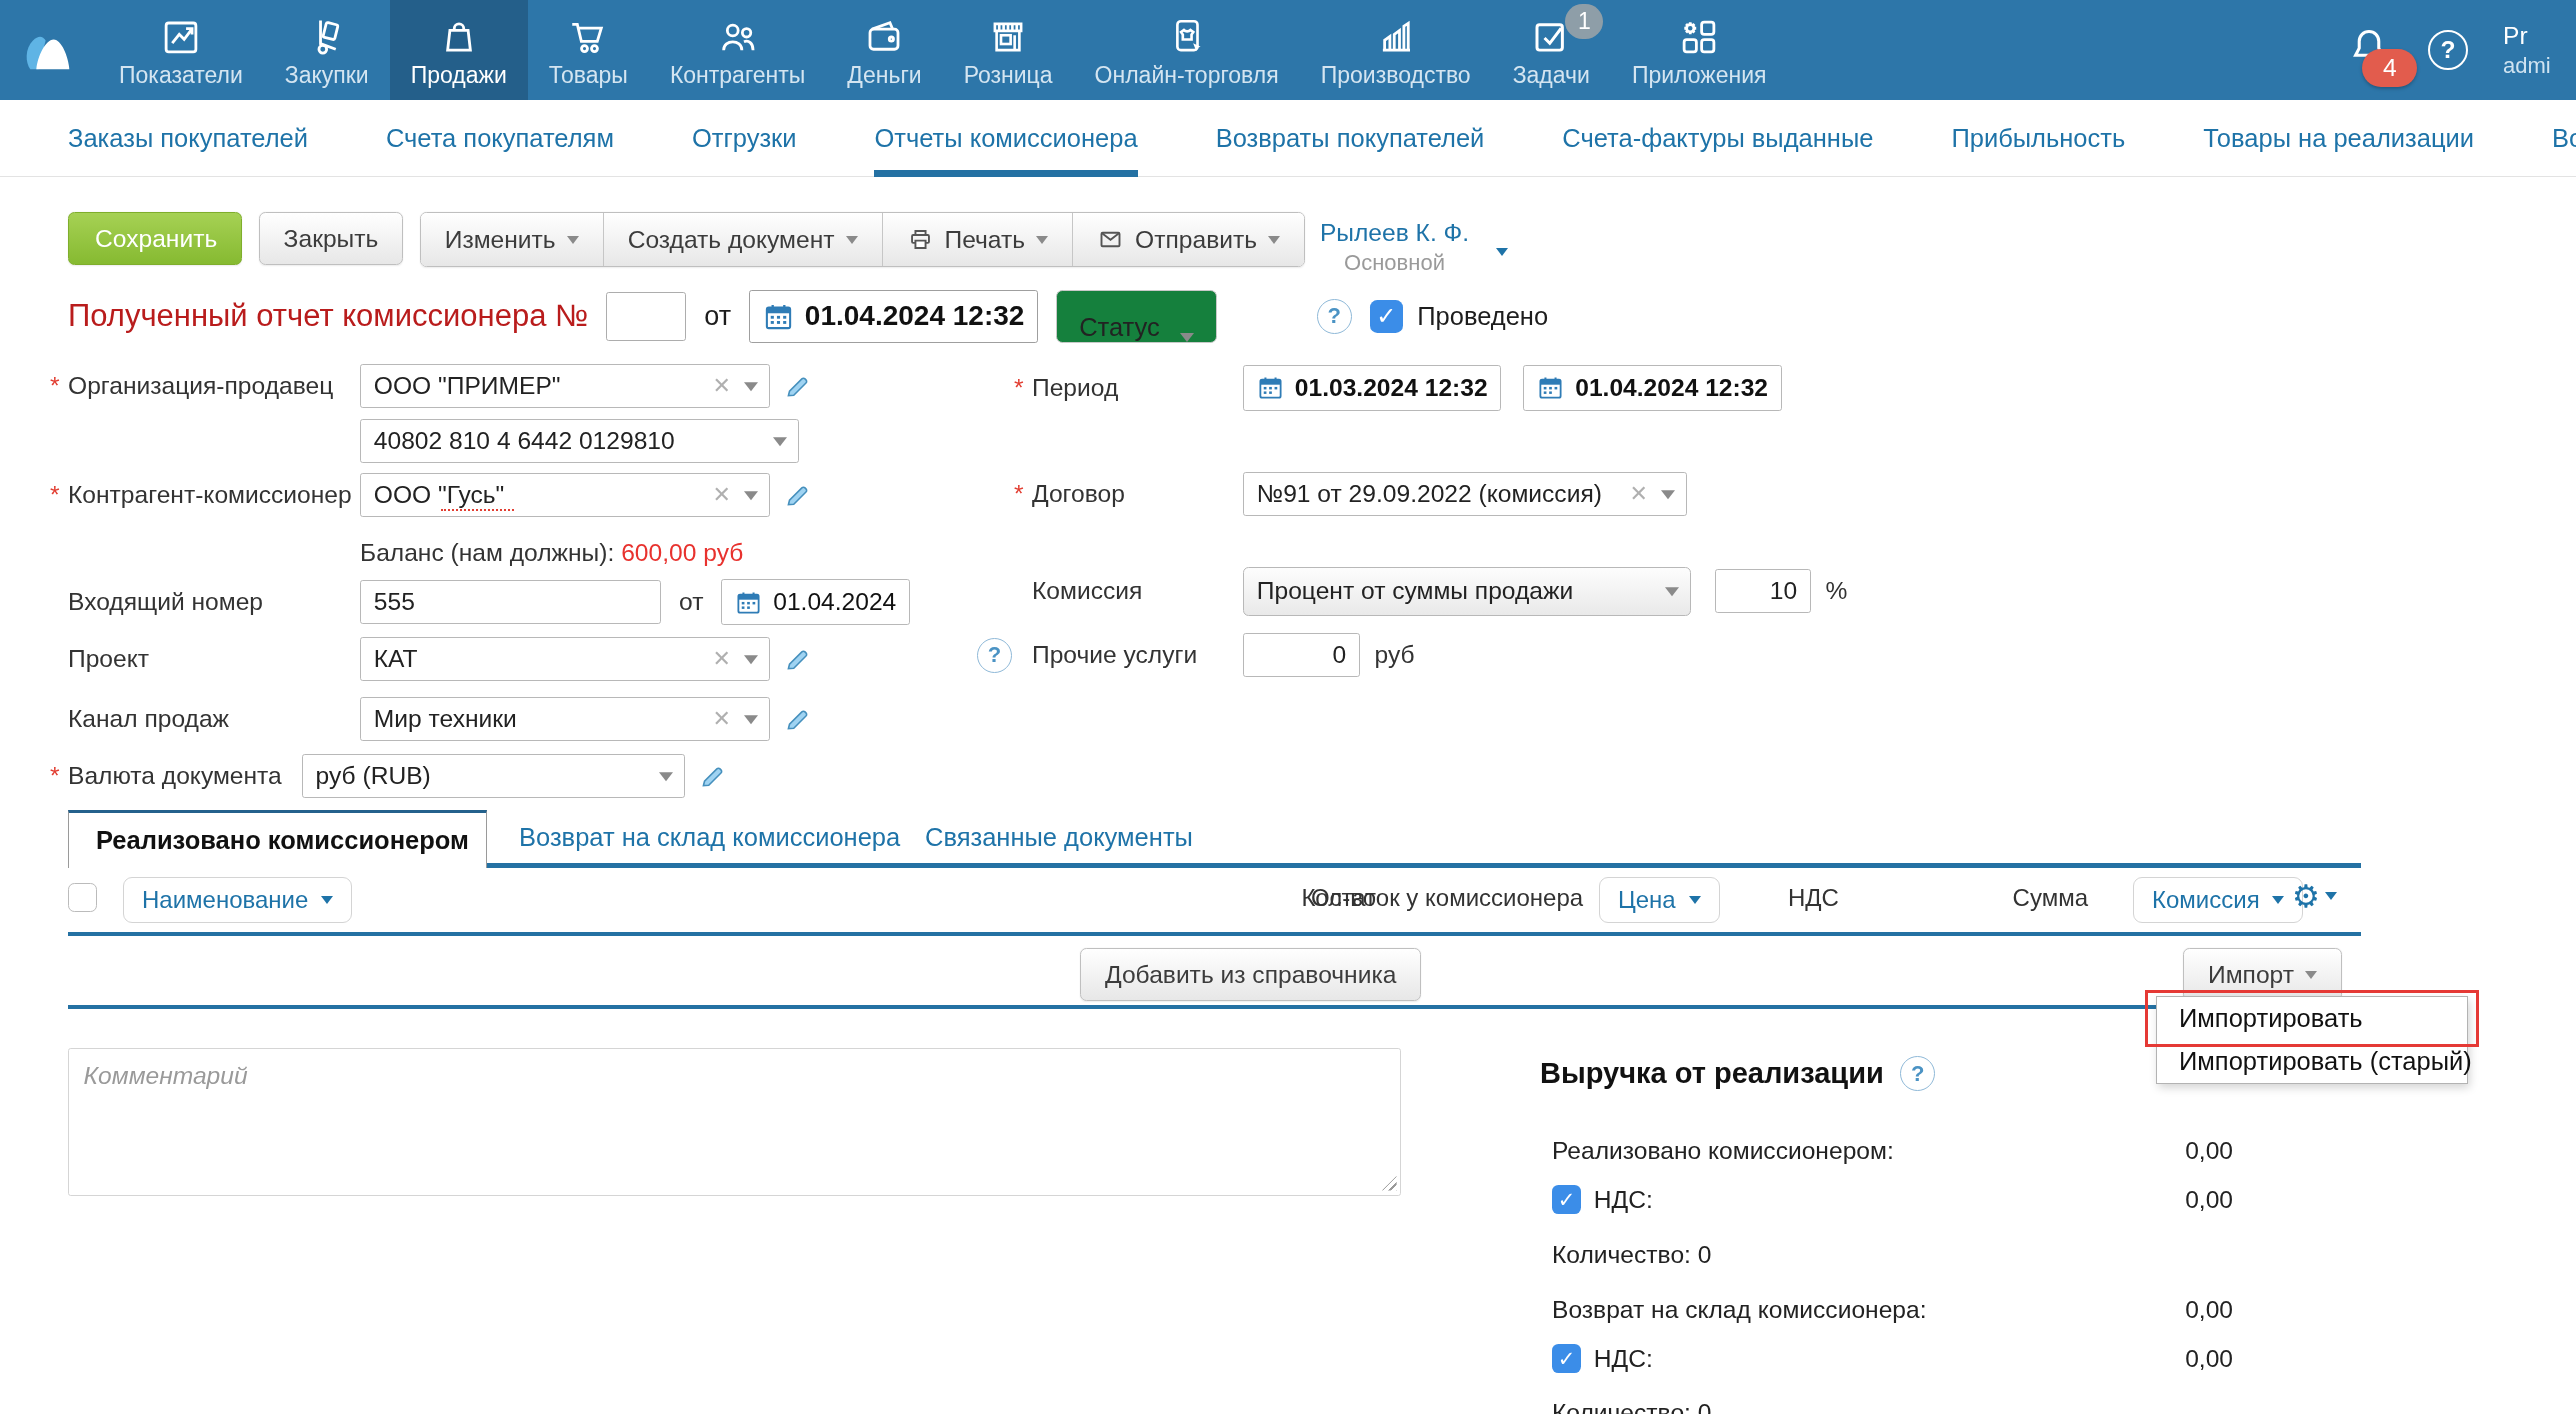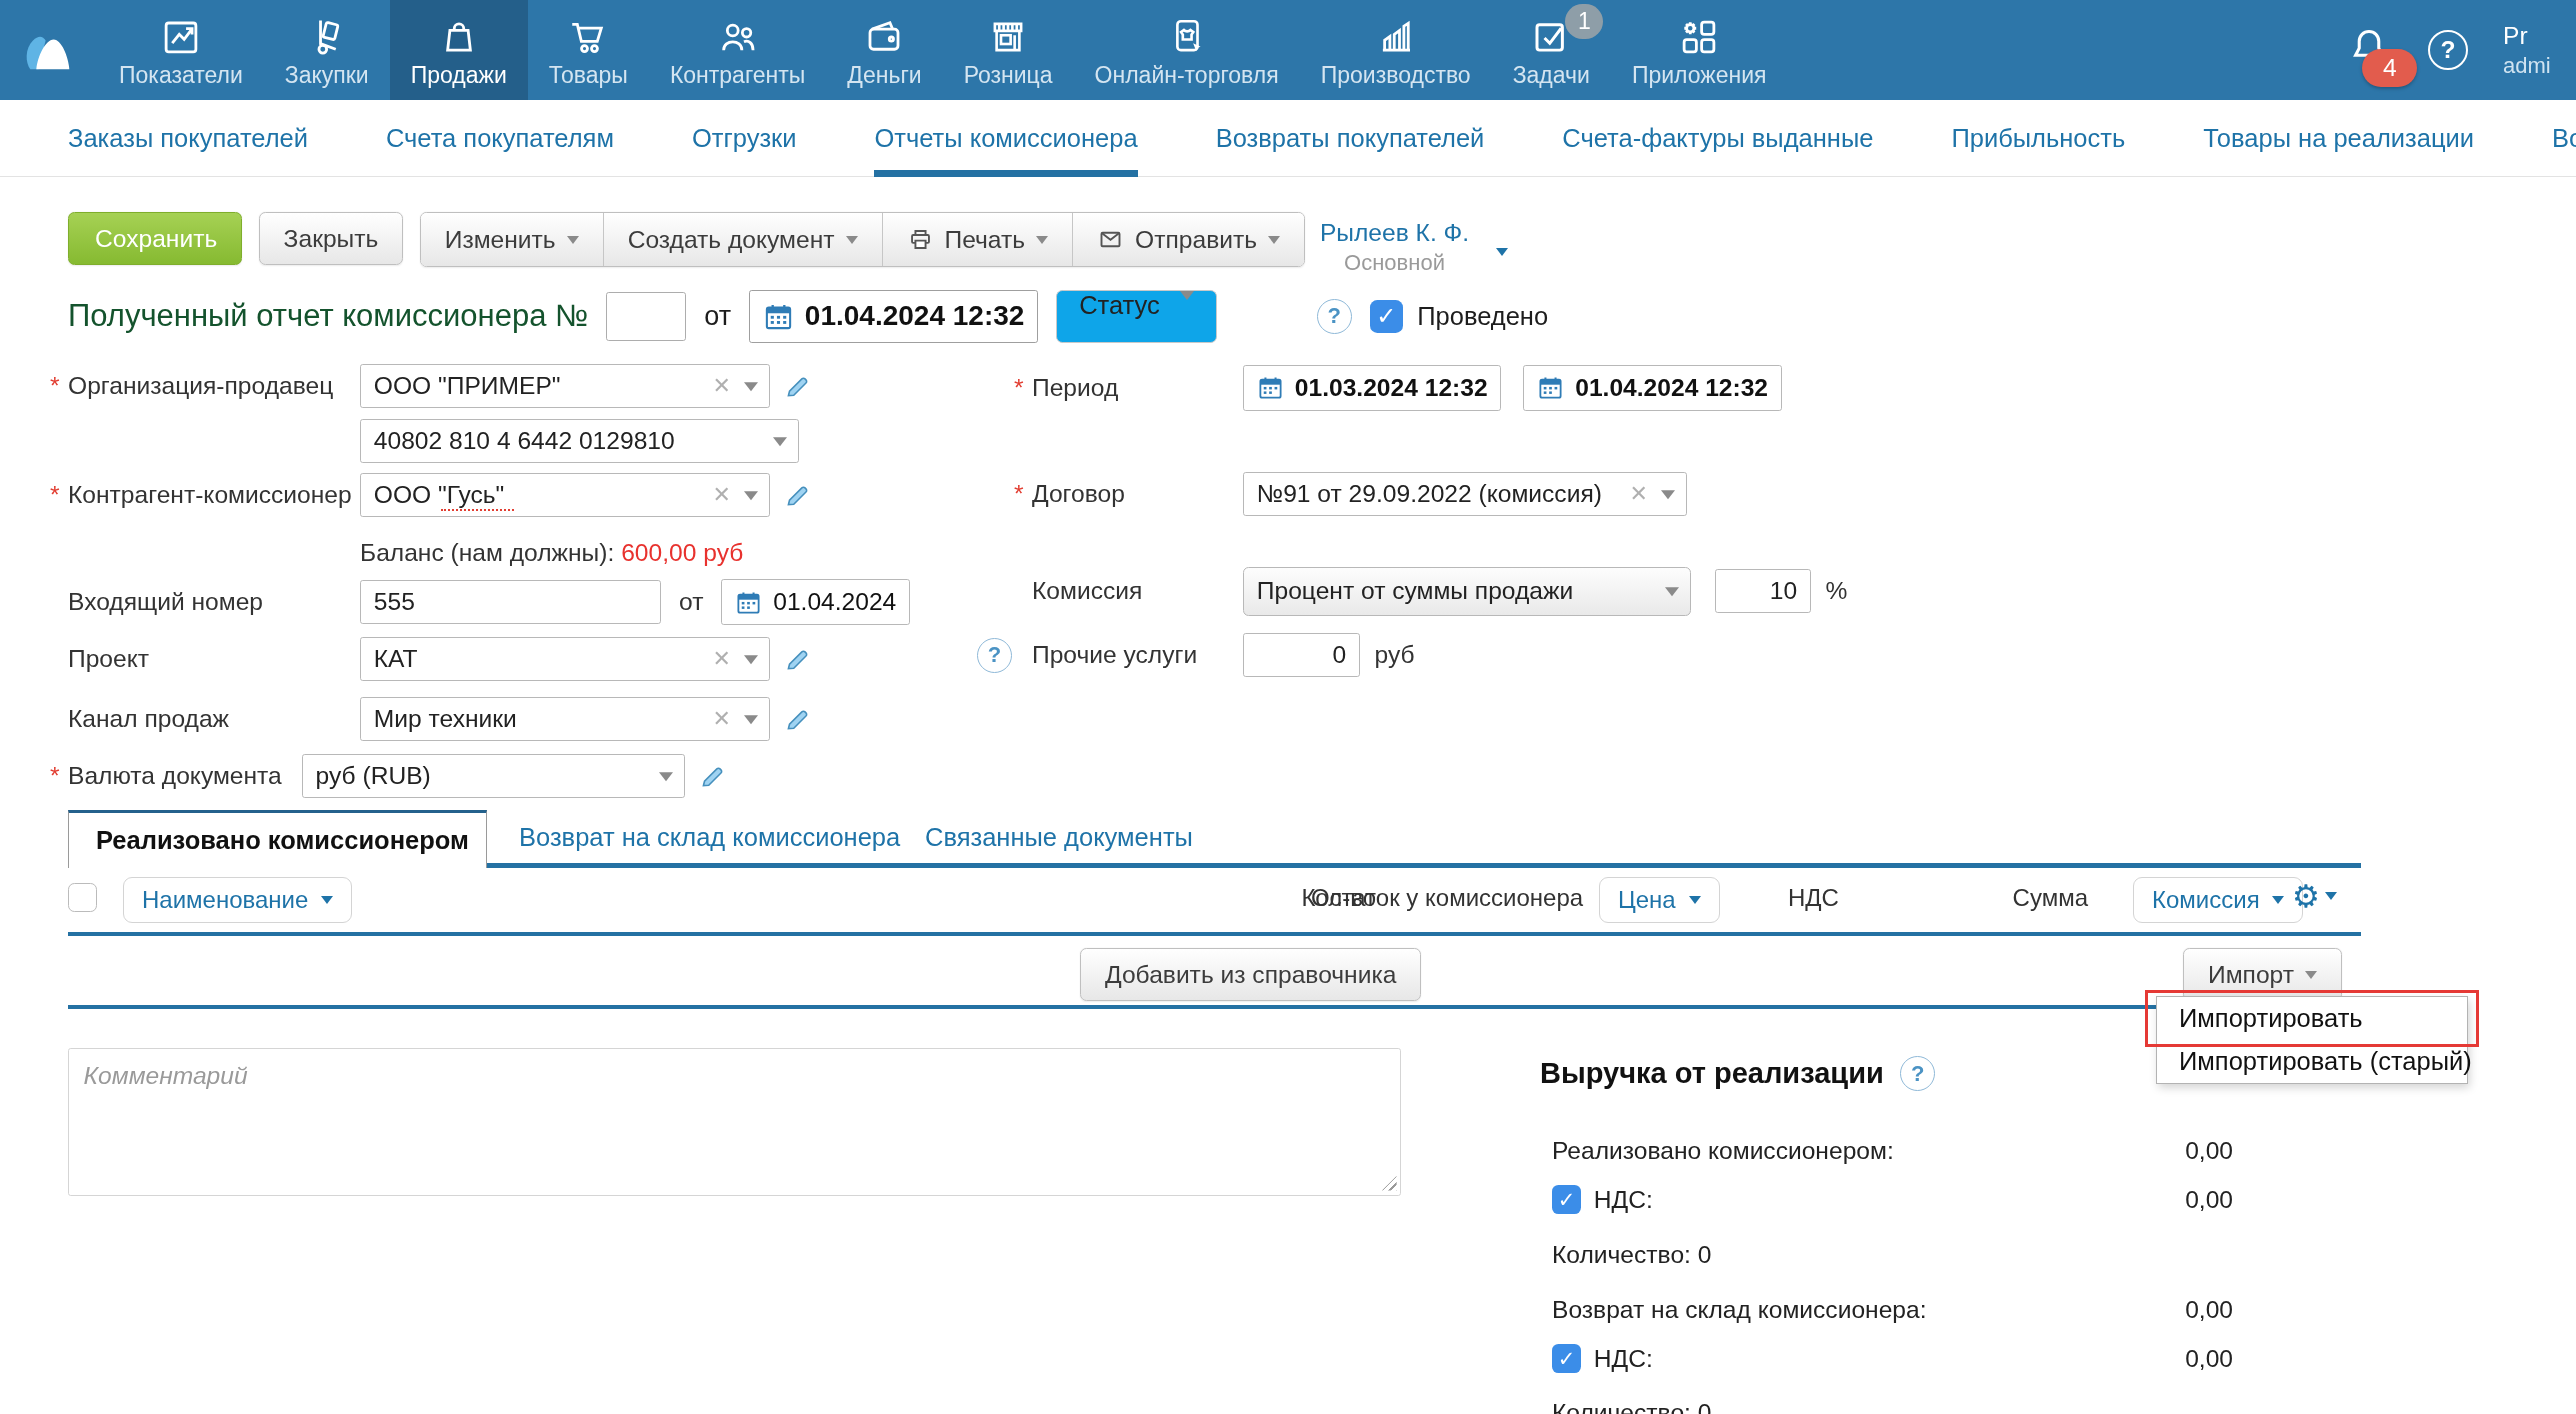--- a/index.html
+++ b/index.html
@@ -47,27 +47,27 @@
   .caret { width:0; height:0; border-left:7.3px solid transparent; border-right:7.3px solid transparent; border-top:9px solid #8a8a8a; display:inline-block; }
   .caret.blue { border-top-color:#1e73a8; }
   .caret.sm { border-left-width:6.4px; border-right-width:6.4px; border-top-width:8.2px; }
   .owner { position:absolute; left:1299px; top:217px; width:191px; text-align:center; line-height:1.3; }
   .owner .name { color:#1e73a8; font-size:24.6px; cursor:pointer; white-space:nowrap; }
   .owner .dept { color:#9a9a9a; font-size:22px; }
   .owner .caret { position:absolute; right:-18px; top:31px; }
 
   
   .titlerow { position:absolute; left:68px; top:287px; height:58px; display:flex; align-items:center; gap:18px; }
-  .doc-title { font-size:31px; color:#14532d; white-space:nowrap; }
+  .doc-title { font-size:31px; color:#b91c1c; white-space:nowrap; }
   .num-input { width:80px; height:49px; border:1.8px solid #adadad; border-radius:2.7px; font-size:25.5px; padding:0 9px; }
   .from-lbl { font-size:27px; color:#1d1d1d; }
   .datebox { height:53px; border:1.8px solid #9f9f9f; border-radius:2.7px; background:#fff; display:flex; align-items:center; gap:11px; padding:0 12.8px; cursor:pointer; }
   .datebox .dt { font-size:28px; font-weight:bold; color:#111; white-space:nowrap; }
-  .status-btn { height:53px; padding:0 22px; display:flex; align-items:flex-start; gap:20px; font-size:25.5px; color:#222;
-    background:#0ea5e9; border:1.8px solid #c9c9c9; border-radius:6.4px; cursor:pointer; }
+  .status-btn { height:53px; padding:0 22px; display:flex; align-items:flex-end; gap:20px; font-size:25.5px; color:#222;
+    background:#15803d; border:1.8px solid #c9c9c9; border-radius:6.4px; cursor:pointer; }
   .qicon { width:35px; height:35px; border:1.8px solid #8fb9d8; border-radius:50%; color:#4b93c4; font-size:22px; font-weight:bold;
     display:flex; align-items:center; justify-content:center; cursor:pointer; flex:none; }
   .chk { width:33px; height:33px; border-radius:7.3px; background:#3b8de8; position:relative; cursor:pointer; flex:none; }
   .chk::after { content:"✓"; position:absolute; left:0; top:0; width:100%; height:100%; display:flex; align-items:center; justify-content:center;
     color:#fff; font-size:24px; font-weight:bold; }
   .posted-lbl { font-size:25.5px; color:#1d1d1d; margin-left:-3.6px; }
   .gap70 { width:64px; }
 
   
   .form { position:absolute; left:68px; top:363px; width:2461px; height:447px; }

